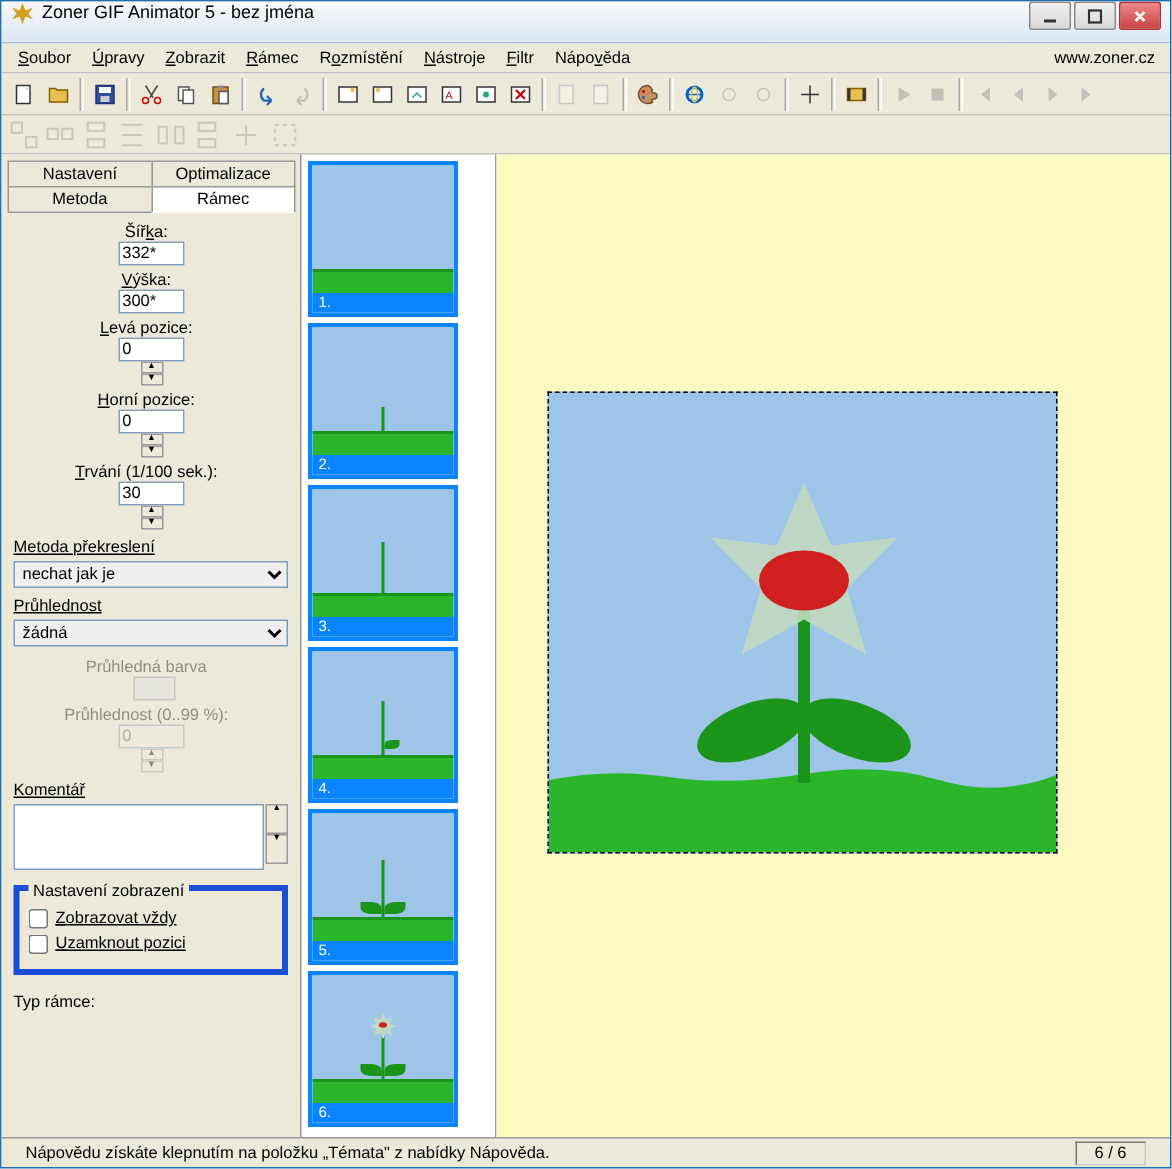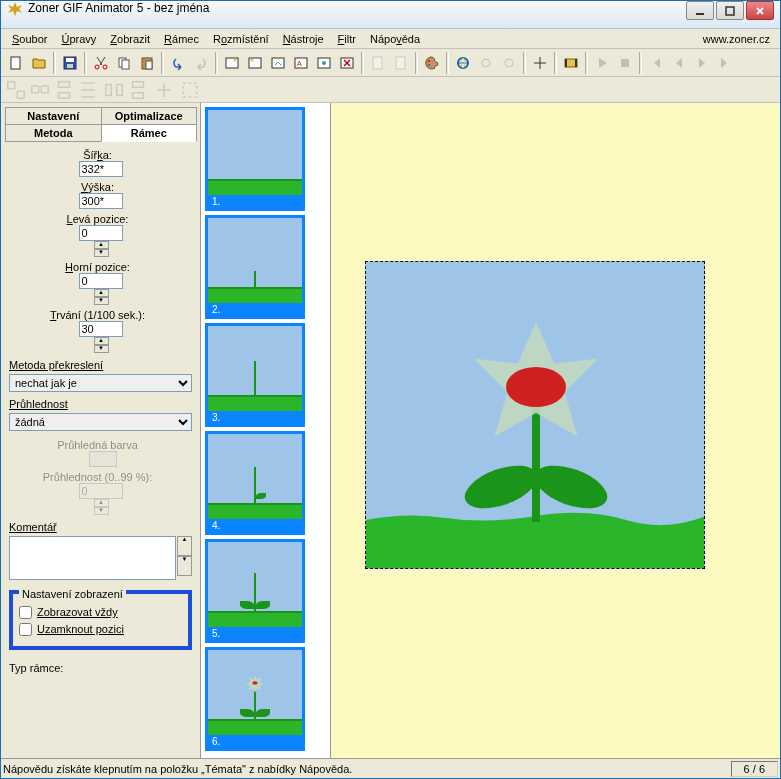--- a/index.html
+++ b/index.html
@@ -25,21 +25,21 @@
 .disabled { opacity: 0.4; }
 
 .toolbar2 { height: 26px; display: flex; align-items: center; padding: 2px 4px; background: #ece9d8; border-bottom: 1px solid #c0c0c0; gap: 2px; }
 .toolbar2 .tbtn { width: 22px; height: 22px; display: flex; align-items: center; justify-content: center; }
 
 .main { display: flex; height: 655px; }
 .leftpanel { width: 200px; background: #ece9d8; border-right: 1px solid #999; padding: 4px; overflow: hidden; }
 .tabs { display: flex; flex-wrap: wrap; }
 .tab { border: 1px solid #999; padding: 2px 10px; background: #ece9d8; margin-right: -1px; margin-bottom: -1px; font-size: 11px; }
 .tab.active { background: #fff; border-bottom: 1px solid #fff; position: relative; z-index: 1; }
-.tabrow { display: flex; width: 100%; font-weight: bold; }
+.tabrow { display: flex; width: 100%; }
 .tabrow .tab { flex: 1; text-align: center; }
 
 .props { padding: 8px 4px 4px 4px; }
 .proprow { display: flex; align-items: center; margin-bottom: 4px; flex-direction: column; }
 .proprow label { flex: 1; text-align: right; padding-right: 6px; }
 .proprow input[type=text] { width: 44px; border: 1px solid #7f9db9; padding: 1px 2px; font-size: 11px; font-family: inherit; }
 .spinbtns { display: flex; flex-direction: column; margin-left: 1px; }
 .spinbtn { width: 15px; height: 8px; border: 1px solid #999; background: #ece9d8; font-size: 6px; line-height: 5px; text-align: center; }
 
 .section-label { text-decoration: underline; margin: 6px 0 3px 0; }
@@ -53,21 +53,21 @@
 
 .framelist { width: 130px; background: #fff; border-right: 1px solid #999; overflow-y: scroll; padding: 4px; }
 .frame { border: 3px solid #0a84ff; margin-bottom: 4px; position: relative; width: 100px; }
 .frame .thumb { width: 94px; height: 85px; background: #9ec5e8; position: relative; overflow: hidden; }
 .frame .flabel { background: #0a84ff; color: #fff; font-size: 10px; padding: 1px 4px; }
 .grass { position: absolute; bottom: 0; left: 0; right: 0; height: 16px; background: #2ab52a; border-top: 2px solid #1a951a; }
 
 .canvas { flex: 1; background: #fcfac0; position: relative; overflow: hidden; }
 .canvasframe { position: absolute; left: 34px; top: 158px; width: 340px; height: 308px; border: 1px dashed #000; background: #9ec5e8; overflow: hidden; }
 
-.statusbar { height: 20px; border-top: 1px solid #999; background: #ece9d8; display: flex; align-items: center; padding: 0 2px; }
+.statusbar { height: 20px; border-top: 1px solid #999; background: #ece9d8; display: flex; align-items: center; padding: 0 16px; }
 .statusbar .stext { flex: 1; }
 .statusbar .spanel { border: 1px inset #ccc; padding: 1px 12px; }
 
 .colorbtn { width: 28px; height: 16px; border: 1px solid #999; background: #ddd; margin-left: 4px; }
 
 .stem { position: absolute; background: #1a951a; }
 .leaf { position: absolute; background: #1a951a; border-radius: 50% 0; }
 </style>
 </head>
 <body>

